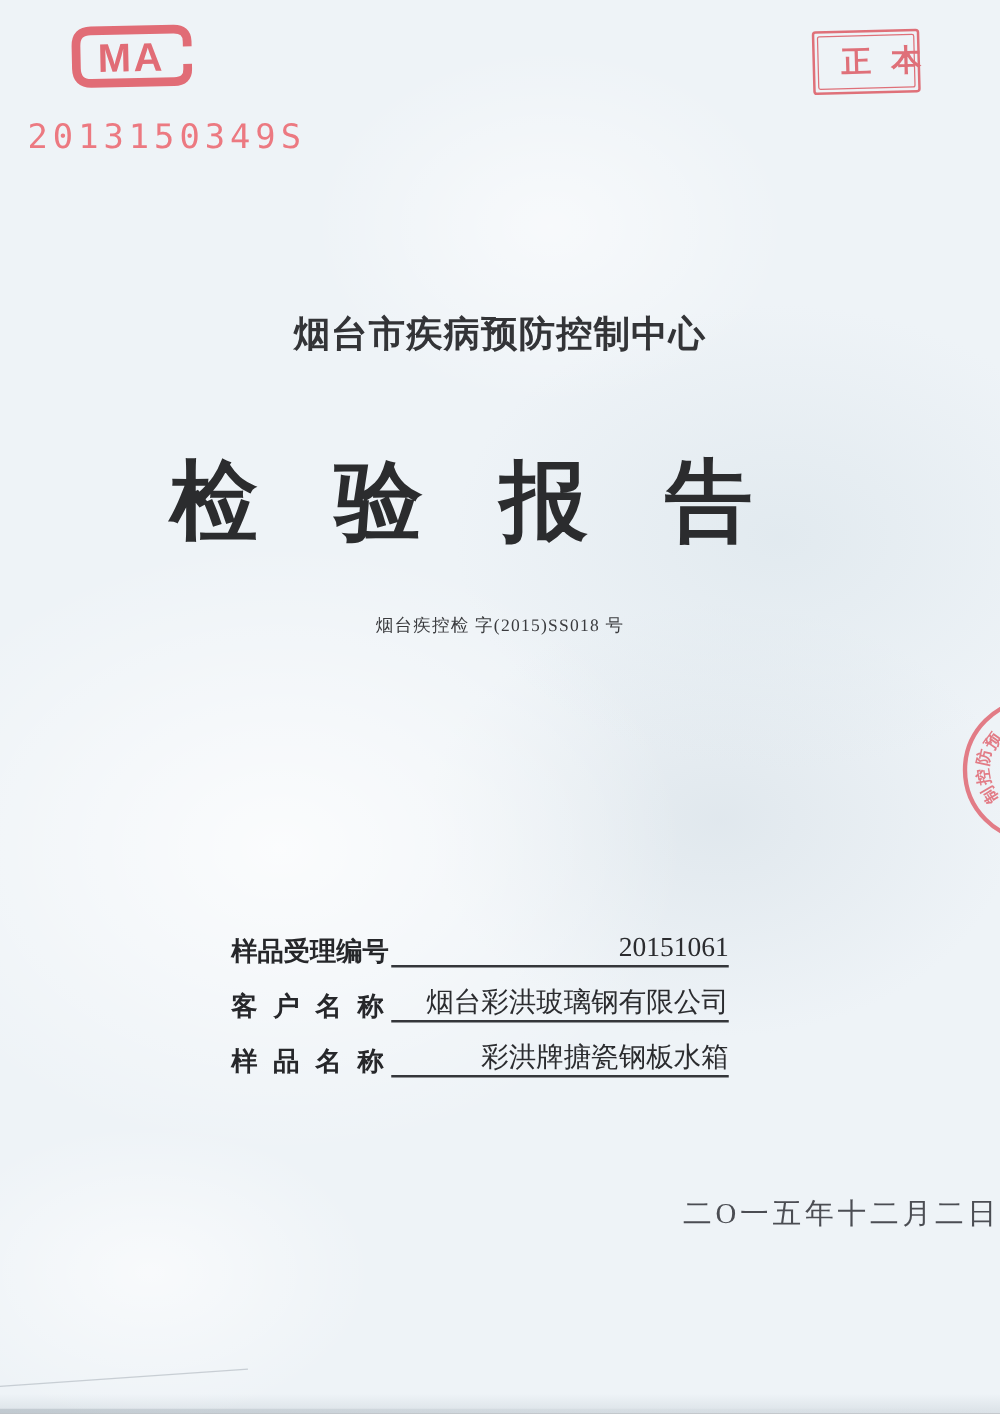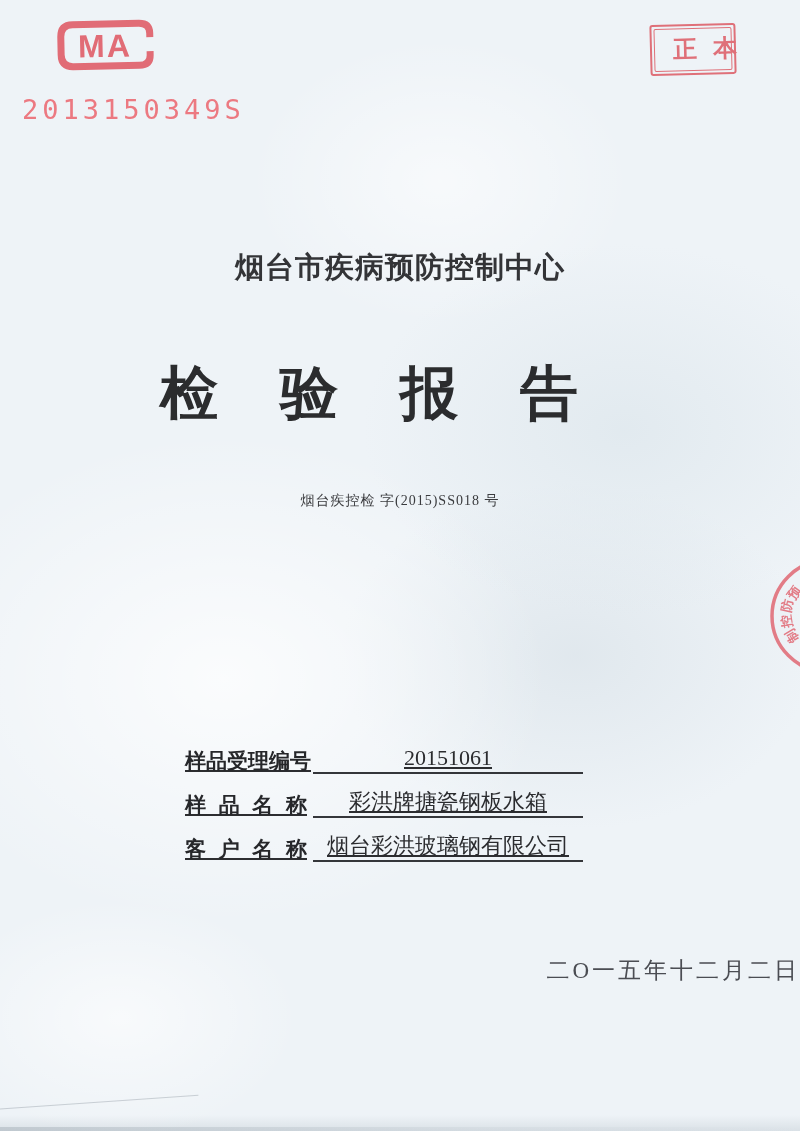--- a/index.html
+++ b/index.html
@@ -41,45 +41,45 @@
     white-space:nowrap;
   }
   
   .org-title{
     position:absolute;left:0;right:0;top:224px;
     text-align:center;font-size:29px;font-weight:600;
     letter-spacing:1px;color:#333437;margin-top:24px;
   }
   .report-title{
     position:absolute;left:0;right:0;top:355px;
-    text-align:center;font-size:58px;font-weight:700;
+    text-align:center;font-size:70px;font-weight:700;
     letter-spacing:62px;color:#2b2c2e;
     white-space:nowrap;
   }
   .doc-number{
     position:absolute;left:0;right:0;top:492px;
     text-align:center;font-size:14px;letter-spacing:1px;color:#3a3b3e;
   }
   
   .side-seal{position:absolute;left:757px;top:548px;opacity:.8;}
   
   .form{position:absolute;left:185px;top:744px;width:398px;}
-  .field-row{display:flex;align-items:flex-end;height:30px;margin-bottom:14px;text-decoration:underline;}
+  .field-row{display:flex;align-items:flex-end;height:30px;margin-bottom:14px;}
   .field-label{
     width:122px;flex:0 0 122px;
     font-size:21px;font-weight:600;color:#26272a;
     text-align:justify;text-align-last:justify;
     line-height:26px;white-space:pre;
   }
   .field-line{
     flex:1;margin-left:6px;
     border-bottom:2px solid #34363a;
   }
   .field-value{
-    display:block;text-align:center;
+    display:block;text-align:right;
     font-size:22px;color:#2b2c2f;line-height:28px;
     white-space:nowrap;
   }
   
   .report-date{
     position:absolute;left:0;right:0;top:955px;
     text-align:right;font-size:23px;letter-spacing:3px;color:#4b4d53;
   }
   
   .crease{
@@ -125,29 +125,29 @@
   </svg>
 
   <div class="form">
     <div class="field-row">
       <span class="field-label">样品受理编号</span>
       <span class="field-line">
         <span class="field-value">20151061</span>
       </span>
     </div>
     <div class="field-row">
+      <span class="field-label">客 户 名 称</span>
+      <span class="field-line">
+        <span class="field-value">烟台彩洪玻璃钢有限公司</span>
+      </span>
+    </div>
+    <div class="field-row">
       <span class="field-label">样 品 名 称</span>
       <span class="field-line">
         <span class="field-value">彩洪牌搪瓷钢板水箱</span>
-      </span>
-    </div>
-    <div class="field-row">
-      <span class="field-label">客 户 名 称</span>
-      <span class="field-line">
-        <span class="field-value">烟台彩洪玻璃钢有限公司</span>
       </span>
     </div>
   </div>
 
   <div class="report-date">二O一五年十二月二日</div>
 
   <div class="crease"></div>
   <div class="edge-shadow"></div>
 
 </div>

